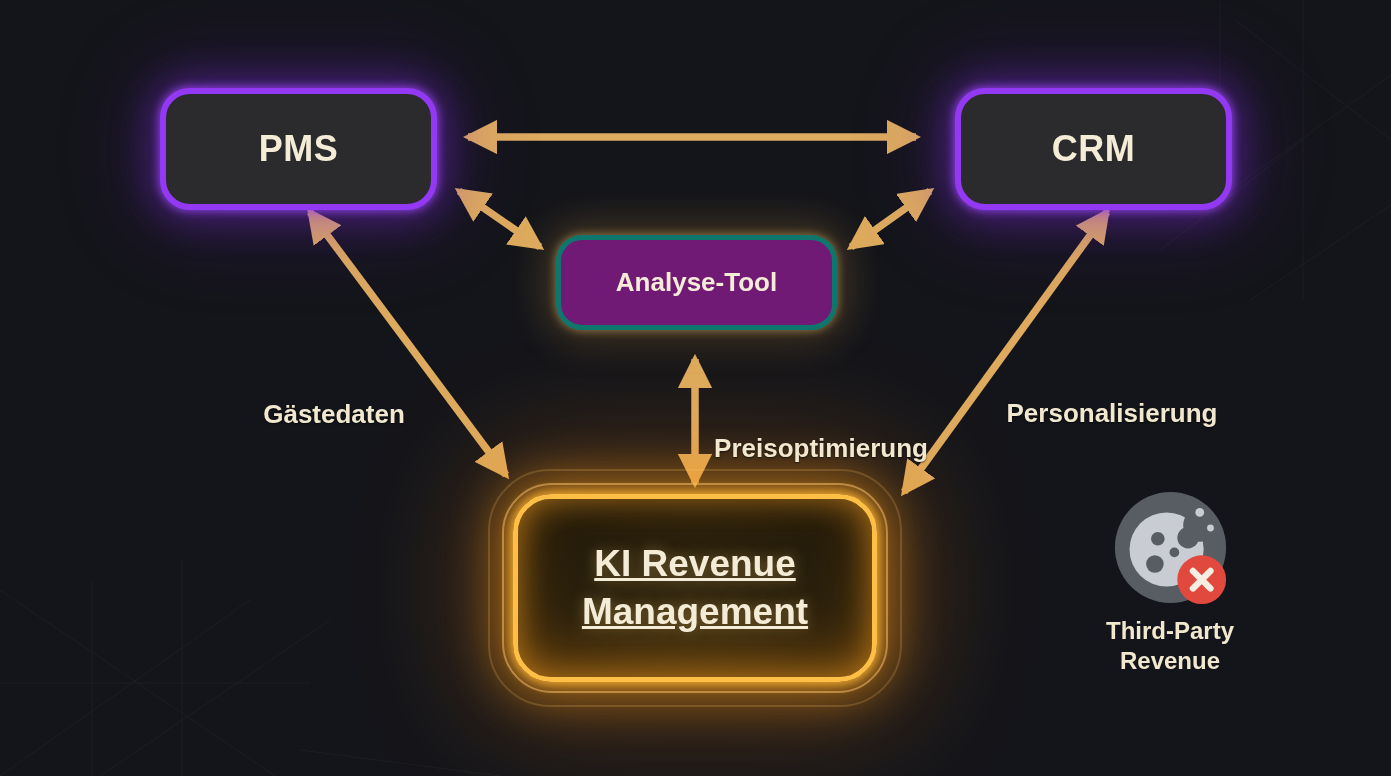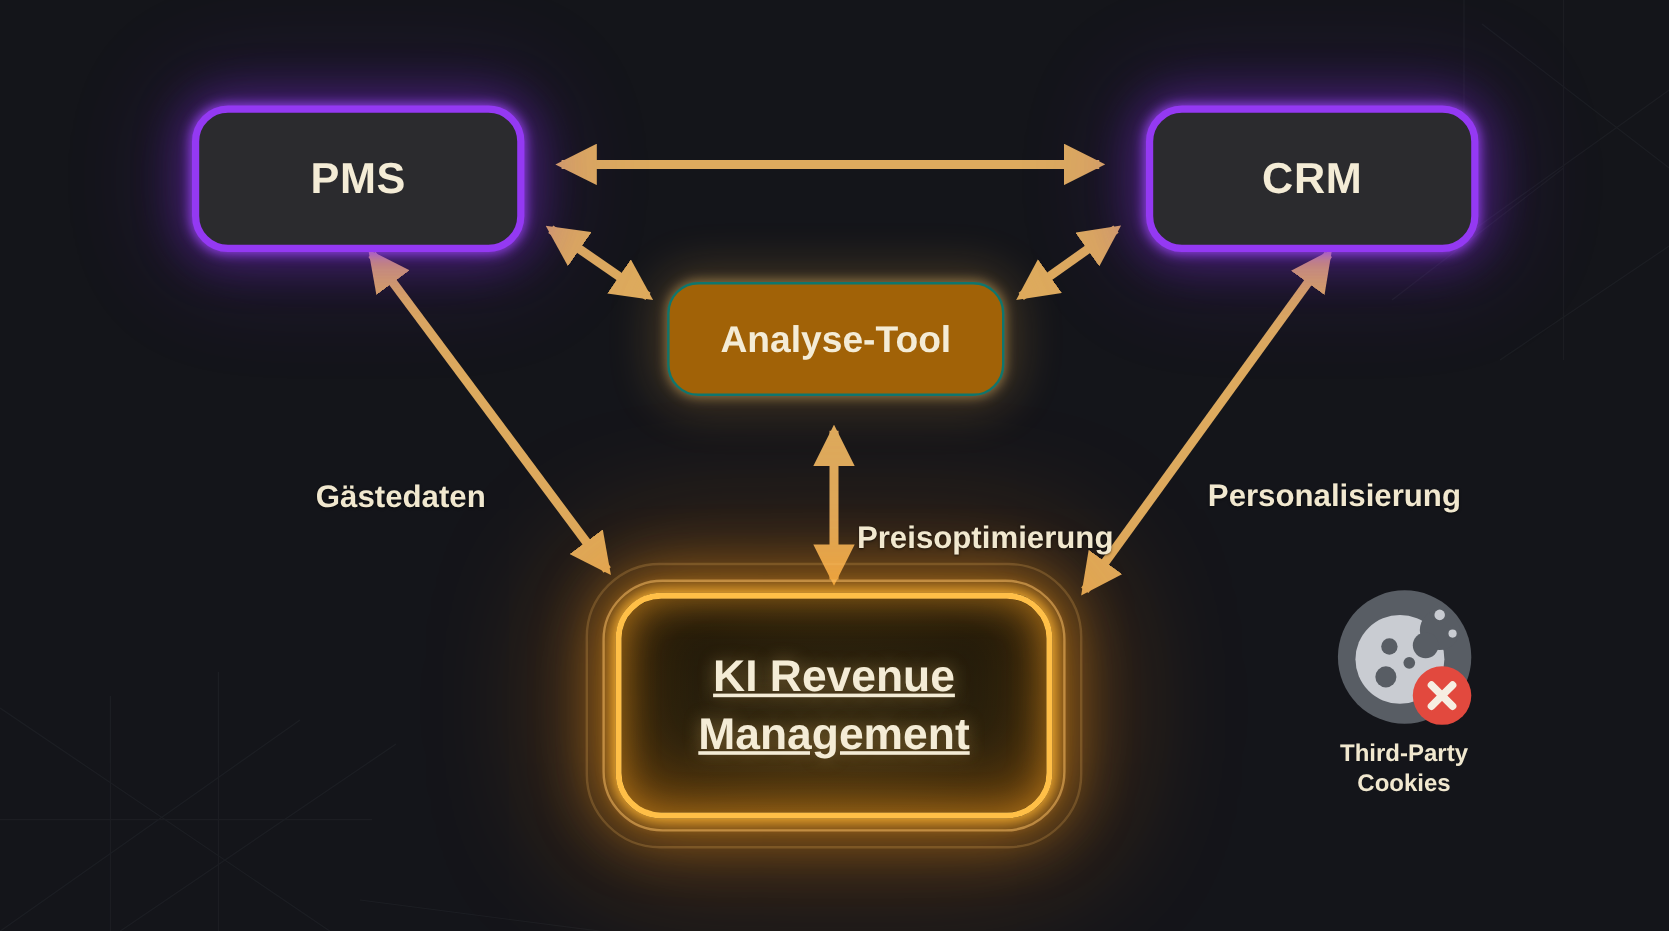--- a/index.html
+++ b/index.html
@@ -18,22 +18,22 @@
   }
   .node-purple{
     width:277px;height:122px;border:6px solid #9439f3;border-radius:30px;
     background:#2b2b2e;font-size:36px;letter-spacing:.5px;
     box-shadow:0 0 10px 1px rgba(160,70,252,.85),0 0 38px 10px rgba(132,45,232,.40),0 0 85px 26px rgba(120,40,220,.16);
   }
   .node-pms{left:160px;top:88px;}
   .node-crm{left:955px;top:88px;}
   .node-analyse{
     left:556px;top:235px;width:281px;height:95px;
-    border:2px solid #0f766e;border-radius:26px;background:#a16207;
-    font-size:31px;
+    border:5px solid #0f766e;border-radius:26px;background:#701a75;
+    font-size:26px;
     box-shadow:0 0 10px 1px rgba(250,200,110,.45),0 0 38px 12px rgba(245,180,70,.20);
   }
   .node-ki{
     left:513px;top:494px;width:364px;height:188px;
     border:5px solid #ffbf47;border-radius:38px;
     background:radial-gradient(ellipse at 50% 62%, #352a11 0%, #221a0a 72%, #251c0b 100%);
     font-size:37px;font-weight:700;line-height:1.3;
     box-shadow:
       0 0 12px 2px rgba(255,182,52,.95),
       0 0 48px 16px rgba(255,160,25,.50),
@@ -55,21 +55,21 @@
     margin-top:29px;
   }
   .lbl-gaestedaten{left:334px;top:385px;}
   .lbl-preis{left:821px;top:419px;}
   .lbl-personal{left:1112px;top:384px;}
 
   
   .cookie-wrap{position:absolute;left:1090px;top:489px;width:160px;text-align:center;}
   .cookie-svg{display:block;margin:0 auto;width:117px;height:117px;}
   .cookie-label{
-    margin-top:10px;color:#f1e8cf;font-size:20px;font-weight:600;line-height:1.27;
+    margin-top:10px;color:#f1e8cf;font-size:24px;font-weight:600;line-height:1.27;
   }
 
   
   .watermark{
     position:absolute;right:28px;bottom:14px;
     color:#393d44;font-size:27px;font-weight:500;letter-spacing:.5px;
   }
 </style>
 </head>
 <body>
@@ -151,18 +151,18 @@
       <circle cx="44" cy="77" r="9" fill="#585d64"></circle>
 
       <g>
         <circle cx="92" cy="93" r="25" fill="#e2493e"></circle>
         <line x1="83" y1="84" x2="101" y2="102" stroke="#f6eee2" stroke-width="6.5" stroke-linecap="round"></line>
         <line x1="101" y1="84" x2="83" y2="102" stroke="#f6eee2" stroke-width="6.5" stroke-linecap="round"></line>
       </g>
     </svg>
     <div class="cookie-label">
       <span>Third-Party</span><br>
-      <span>Cookies</span>
+      <span>Revenue</span>
     </div>
   </div>
 
 
 </div>
 
 </body></html>

